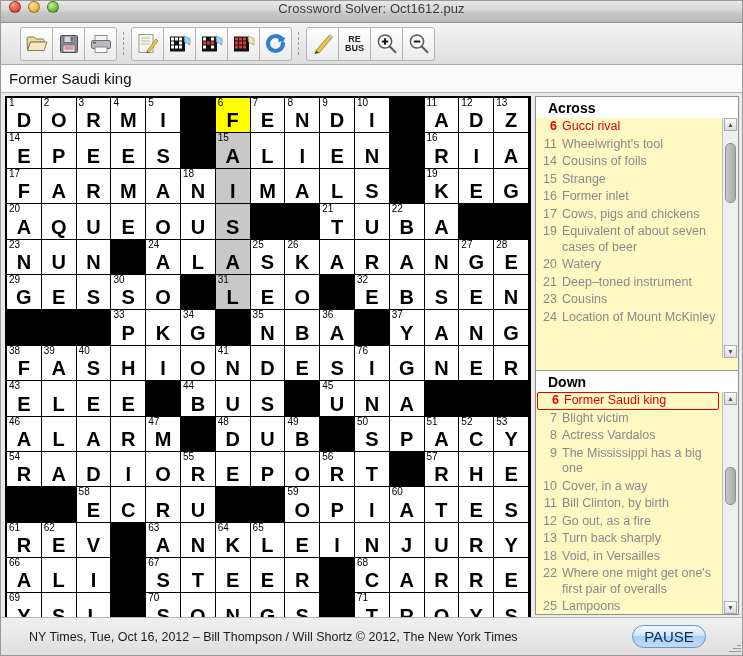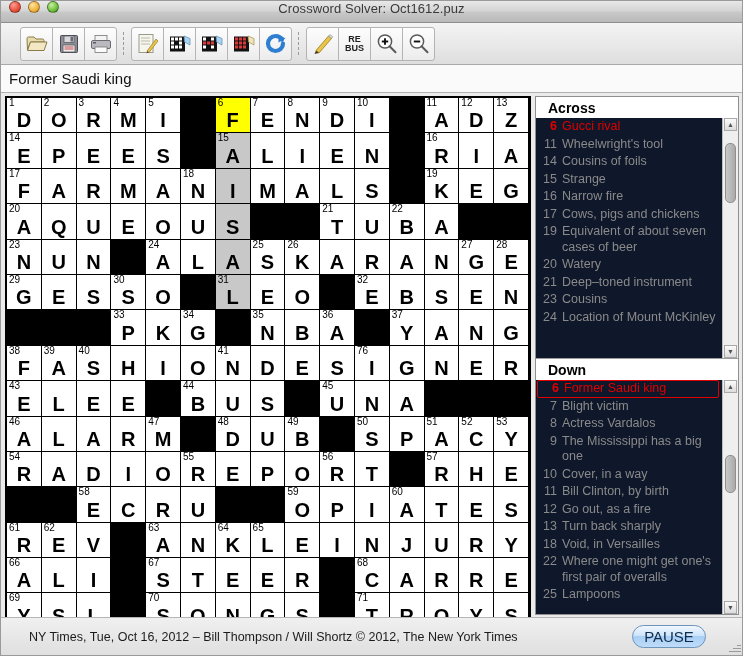--- a/index.html
+++ b/index.html
@@ -120,25 +120,26 @@
     text-align: center;
     font-size: 20px; line-height: 21px; font-weight: bold;
     color: #000;
     font-family: "Liberation Sans", sans-serif;
   }
 
   
   .clues {
     flex: 1 1 auto;
     margin: 3px 3px 2px 4px;
-    background: #0f172a;
+    background: #fef9c3;
     border: 1px solid #8f8f8f;
     display: flex; flex-direction: column;
     min-width: 0;
     overflow: hidden;
+    gap: 12px;
   }
   .cluesect { display: flex; flex-direction: column; min-height: 0; }
   .cluesect.across { flex: 0 0 261px; }
   .cluesect.down   { flex: 1 1 auto; border-top: 1px solid #9c9c9c; }
   .clue-head {
     font-size: 14px; font-weight: bold; color: #000;
     padding: 3px 0 2px 12px;
     background: #fff;
     flex: 0 0 auto;
   }
@@ -1078,21 +1079,21 @@
               <div class="clue">
                 <span class="n">14</span>
                 <span class="t">Cousins of foils</span>
               </div>
               <div class="clue">
                 <span class="n">15</span>
                 <span class="t">Strange</span>
               </div>
               <div class="clue">
                 <span class="n">16</span>
-                <span class="t">Narrow fire</span>
+                <span class="t">Former inlet</span>
               </div>
               <div class="clue">
                 <span class="n">17</span>
                 <span class="t">Cows, pigs and chickens</span>
               </div>
               <div class="clue">
                 <span class="n">19</span>
                 <span class="t">Equivalent of about seven cases of beer</span>
               </div>
               <div class="clue">

